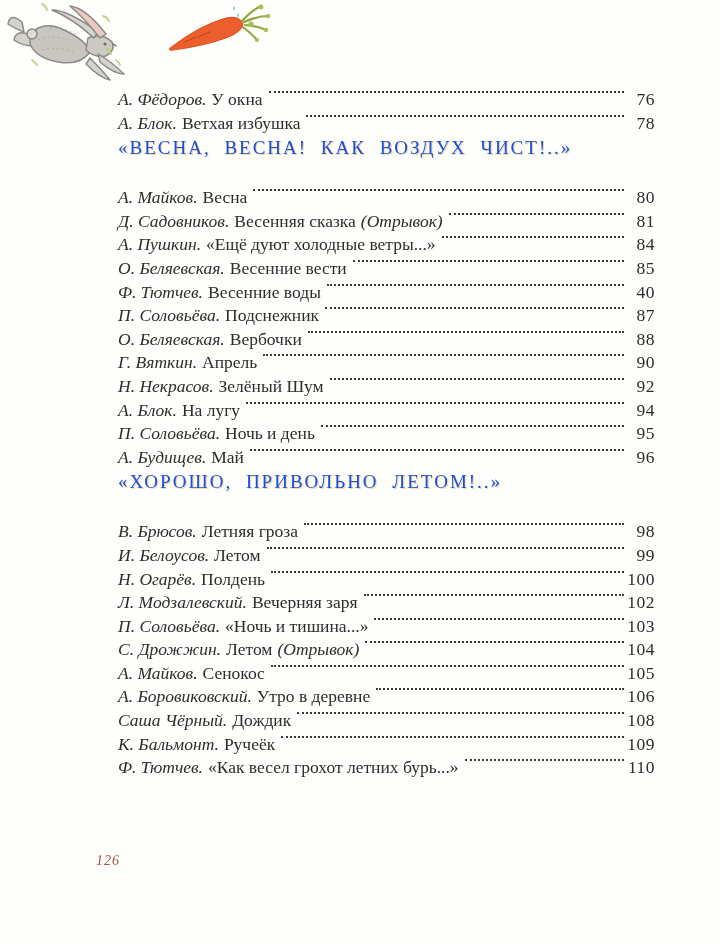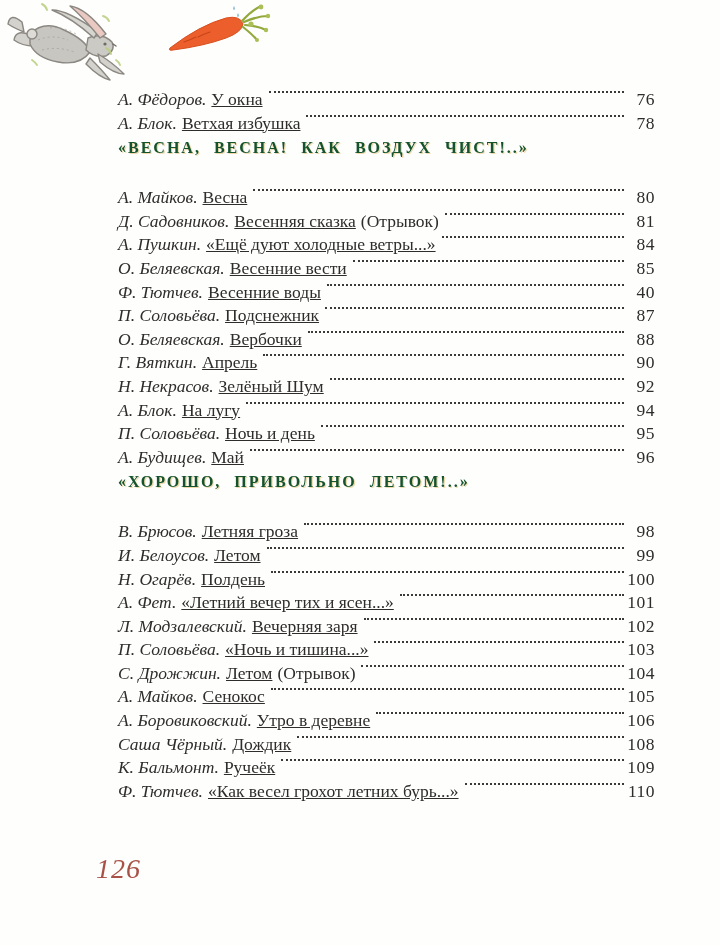--- a/index.html
+++ b/index.html
@@ -26,52 +26,52 @@
   }
   .toc-row {
     display: flex;
     align-items: baseline;
     height: 23.6px;
     line-height: 23.6px;
     font-size: 17.5px;
     white-space: nowrap;
   }
   .author { font-style: italic; }
-  .title { margin-left: 5px; text-decoration: underline; }
-  .note { margin-left: 5px; }
+  .title { margin-left: 5px; }
+  .note { font-style: italic; margin-left: 5px; }
   .note:empty, .title:empty { display: none; margin: 0; }
   .leader {
     flex: 1 1 auto;
     min-width: 12px;
     border-bottom: 2.2px dotted #3b3a38;
     margin: 0 3px 4px 6px;
     align-self: stretch;
     height: 19px;
   }
   .pagenum {
     min-width: 28px;
     text-align: right;
     letter-spacing: 0.5px;
     margin-top: 16px;
   }
   .toc-heading {
     margin: 16px 0 9px 0;
-    font-size: 16px;
+    font-size: 19px;
     line-height: 26px;
-    font-weight: bold;
+    font-weight: normal;
     letter-spacing: 2px;
     word-spacing: 7px;
-    color: #14532d;
+    color: #1d4ed8;
     text-shadow: 1.2px 1px 0 rgba(222, 172, 70, 0.45);
     white-space: nowrap;
   }
   .footer-pagenum {
     position: absolute;
     left: 96px; top: 853px;
-    font-size: 28px;
+    font-size: 14px;
     font-style: italic;
     letter-spacing: 1px;
     color: #a85147;
   }
 </style>
 </head>
 <body>
 
 <div class="page">
 
@@ -239,26 +239,20 @@
         <span class="leader"></span>
         <span class="pagenum">99</span>
       </div>
       <div class="toc-row">
         <span class="author">Н. Огарёв.</span>
         <span class="title">Полдень</span>
         <span class="leader"></span>
         <span class="pagenum">100</span>
       </div>
       <div class="toc-row">
-        <span class="author">А. Фет.</span>
-        <span class="title">«Летний вечер тих и ясен...»</span>
-        <span class="leader"></span>
-        <span class="pagenum">101</span>
-      </div>
-      <div class="toc-row">
         <span class="author">Л. Модзалевский.</span>
         <span class="title">Вечерняя заря</span>
         <span class="leader"></span>
         <span class="pagenum">102</span>
       </div>
       <div class="toc-row">
         <span class="author">П. Соловьёва.</span>
         <span class="title">«Ночь и тишина...»</span>
         <span class="leader"></span>
         <span class="pagenum">103</span>

